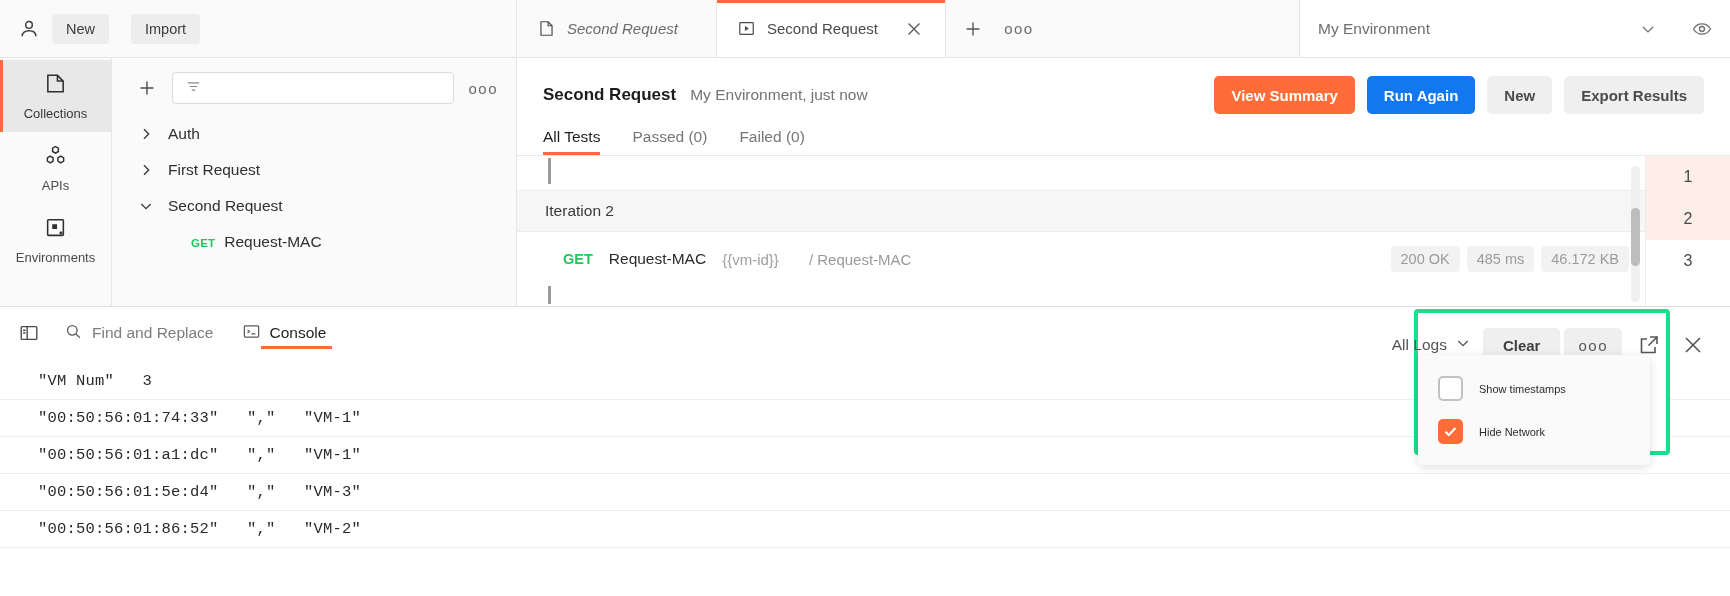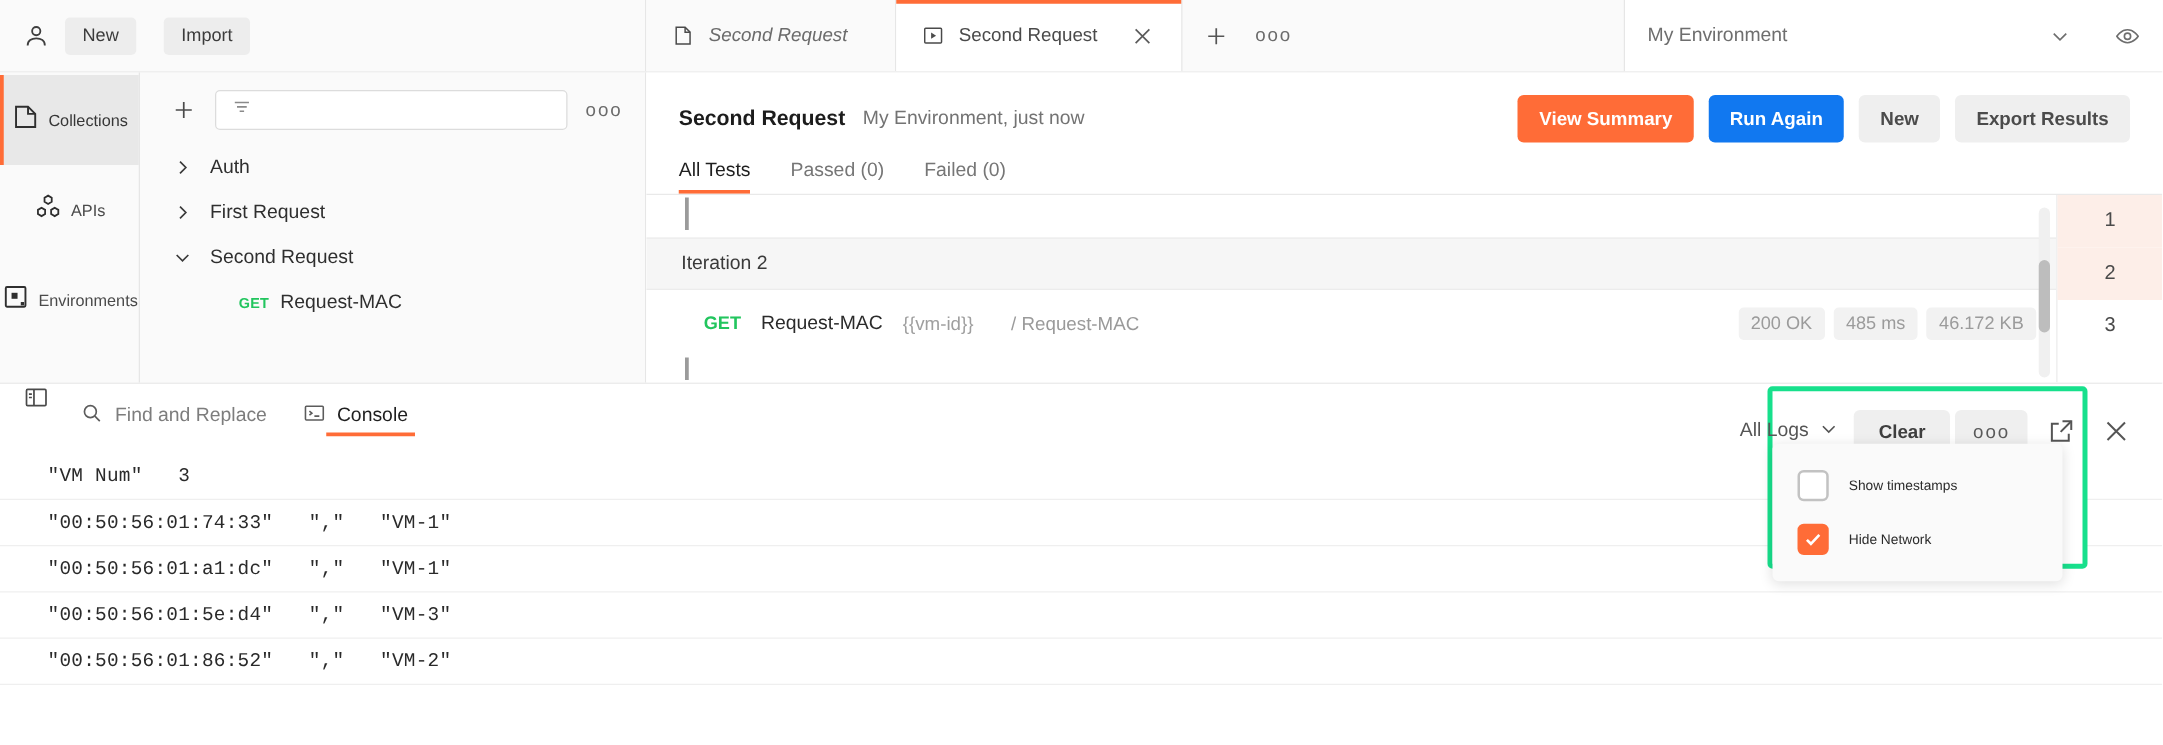--- a/index.html
+++ b/index.html
@@ -38,21 +38,21 @@
               border-left: 1px solid #e6e6e6; background: #fff; gap: 10px; }
   .env-name { flex: 1; font-size: 15.5px; color: #6e6e6e; }
   .env-ic { color: #6e6e6e; display:flex; align-items:center; cursor:pointer; }
   .env-ic svg { width: 20px; height: 20px; }
 
   
   .middle { display: flex; height: 249px; min-height: 249px; border-bottom: 1px solid #dedede; }
 
   
   .rail { width: 112px; background: #fafafa; border-right: 1px solid #e6e6e6; padding-top: 2px; }
-  .rail-item { height: 72px; display: flex; align-items: center; justify-content: center;
+  .rail-item { height: 72px; display: flex; flex-direction: column; align-items: center; justify-content: center;
                gap: 7px; position: relative; cursor: pointer; }
   .rail-item.active { background: #e8e8e8; }
   .rail-item.active::before { content:""; position:absolute; left:0; top:0; bottom:0; width:3px; background:#ff6c37; }
   .rail-item svg { width: 23px; height: 23px; color: #2f2f2f; }
   .rail-label { font-size: 13px; color: #373737; }
   .rail-item:not(.active) .rail-label { color: #4a4a4a; }
 
   
   .side { width: 405px; background: #fafafa; border-right: 1px solid #e6e6e6; }
   .side-tools { display: flex; align-items: center; gap: 14px; padding: 14px 14px 12px 24px; }
@@ -104,21 +104,21 @@
   .vscroll { position: absolute; right: 90px; top: 10px; width: 9px; bottom: 4px; background: #f0f0f0; border-radius: 5px; cursor: pointer;}
   .vthumb { position: absolute; top: 42px; left: 0; width: 9px; height: 58px; background: #bdbdbd; border-radius: 5px; }
 
   .iter-col { position: absolute; right: 0; top: 0; bottom: 0; width: 85px; border-left: 1px solid #ececec; }
   .iter-n { height: 42px; display: flex; align-items: center; justify-content: center;
             font-size: 16px; color: #4a4a4a; cursor: pointer; }
   .iter-n.hl { background: #fdeee8; }
 
   
   .console { flex: 1; display: flex; flex-direction: column; background: #fff; position: relative; }
-  .cbar { height: 52px; min-height: 52px; display: flex; align-items: flex-start; padding-left: 18px; gap: 0; position: relative; }
+  .cbar { height: 52px; min-height: 52px; display: flex; align-items: center; padding-left: 18px; gap: 0; position: relative; }
   .cbar-item { display: flex; align-items: center; gap: 9px; padding: 0 14px; height: 52px; cursor: pointer; position: relative; }
   .cbar-item svg { width: 19px; height: 19px; color: #5c5c5c; }
   .cbar-lbl { font-size: 15.5px; color: #7d7d7d; }
   .cbar-item.active .cbar-lbl { color: #1f1f1f; }
   .cbar-item.active::after { content:""; position:absolute; left:33px; right:8px; bottom:10px; height:3px; background:#ff6c37; }
   .layout-ic { padding: 0 10px 0 0; display:flex; align-items:center; cursor: pointer; }
   .layout-ic svg { width: 22px; height: 22px; color: #4a4a4a; }
 
   .logs { flex: 1; padding-top: 4px; font-family: "Liberation Mono", monospace; overflow: hidden; }
   .log-row { padding: 9px 0 9px 38px; font-size: 15.5px; color: #2a2a2a; border-bottom: 1px solid #efefef;

